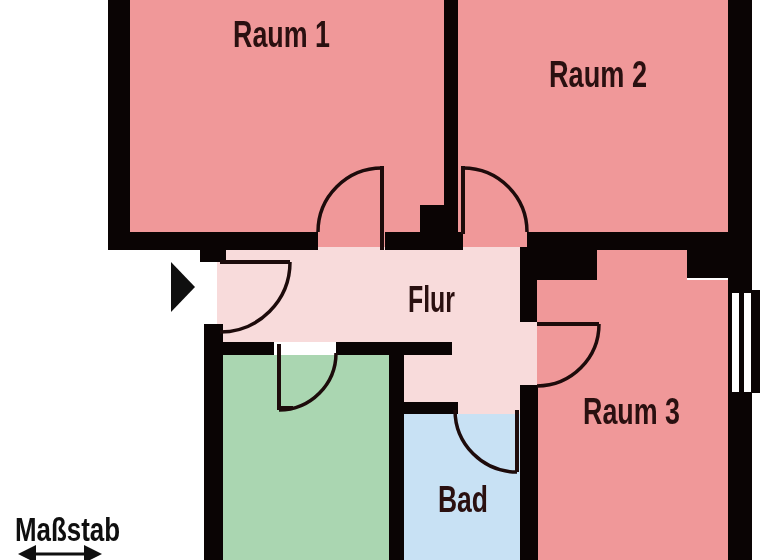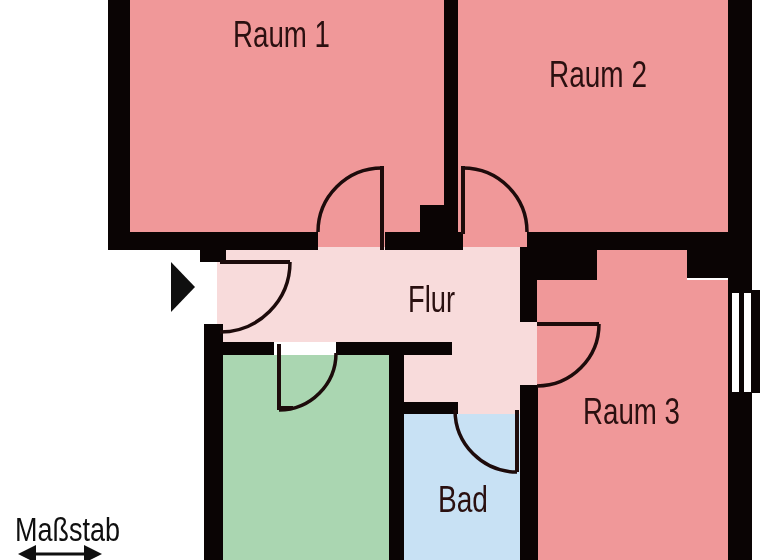--- a/index.html
+++ b/index.html
@@ -1,17 +1,17 @@
 <!DOCTYPE html>
 <html style="--wall: #0a0404; --door_stroke: #1d0b0b; --room_fill: #f09899; --hall_fill: #f8dbdb; --green_fill: #aad6b1; --bath_fill: #c8e1f4; --label_text: #2a1010; --scale_text: #0f0f0f; --background: #ffffff;"><head>
 <meta charset="utf-8">
 <style>
   html,body{margin:0;padding:0;}
   body{font-family:"Liberation Sans",sans-serif;background:#fff;}
-  .stage{position:relative;width:768px;height:560px;background:var(--background,#fff);overflow:hidden;}
+  .stage{position:relative;width:768px;height:560px;background:var(--background,#fff);overflow:hidden;font-weight:bold;}
   svg{display:block;}
   .wall{fill:var(--wall);}
   .room-fill{fill:var(--room_fill);}
   .hall-fill{fill:var(--hall_fill);}
   .green-fill{fill:var(--green_fill);}
   .bath-fill{fill:var(--bath_fill);}
   .white-fill{fill:var(--background);}
   .door-arc{fill:none;stroke:var(--door_stroke);stroke-width:3.5;}
   .door-leaf{stroke:var(--door_stroke);stroke-width:4;}
   .room-label{fill:var(--label_text);font-size:36px;font-family:"Liberation Sans",sans-serif;}

